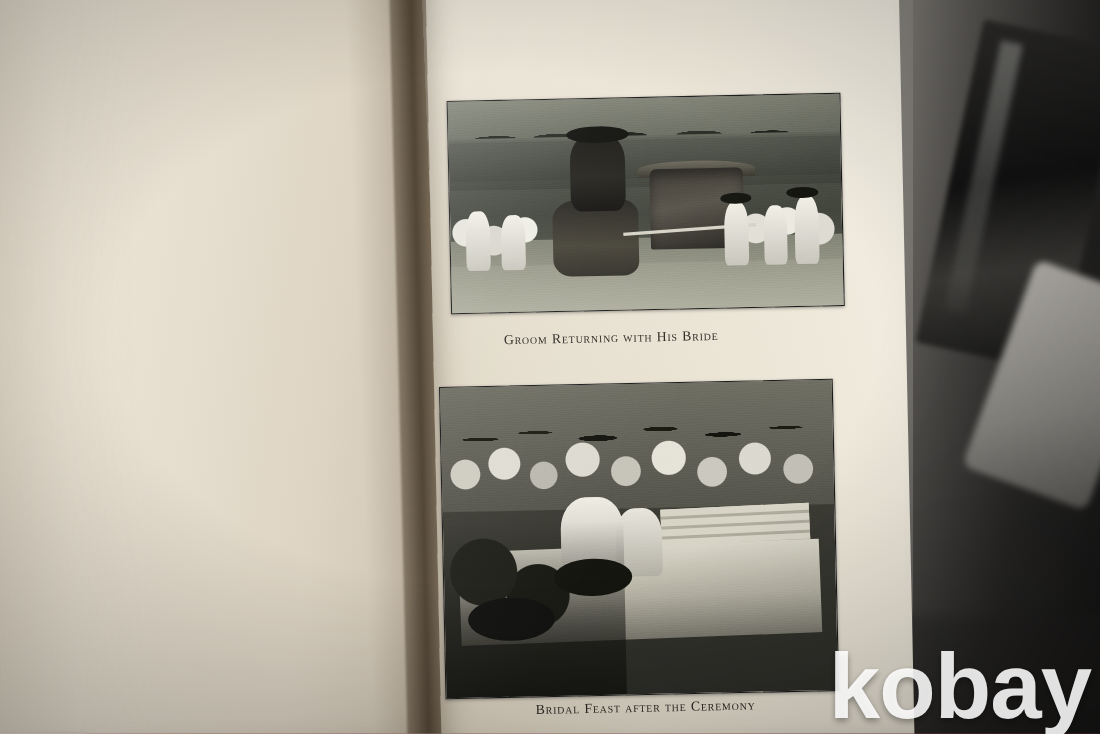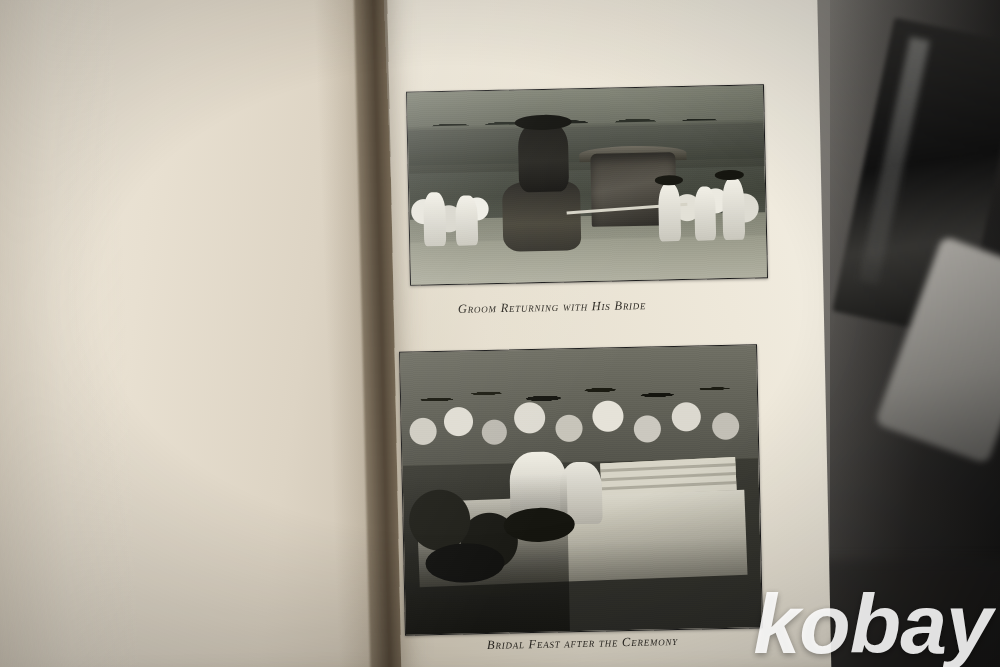--- a/index.html
+++ b/index.html
@@ -7,21 +7,20 @@
     padding: 0;
     background: #1c1c1c;
   }
   #scene {
     position: relative;
     width: 1000px;
     height: 667px;
     overflow: hidden;
     background: #ef4444;
     font-family: "Liberation Serif", serif;
-    font-style: italic;
   }
 
   
   .backdrop {
     position: absolute;
     inset: 0;
     background:
       linear-gradient(115deg, #d8d4cb 0%, #cfcac0 18%, #b9b4aa 38%, #8f8c86 60%, #6d6a66 78%, #4a4845 100%);
   }
   .backdrop-dark-right {

